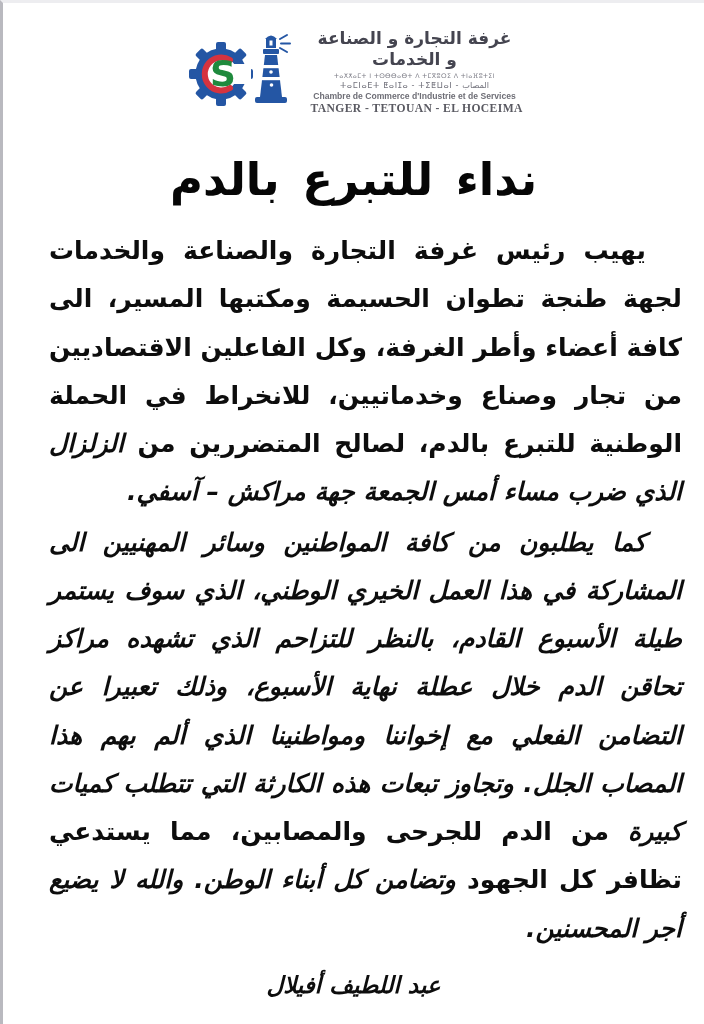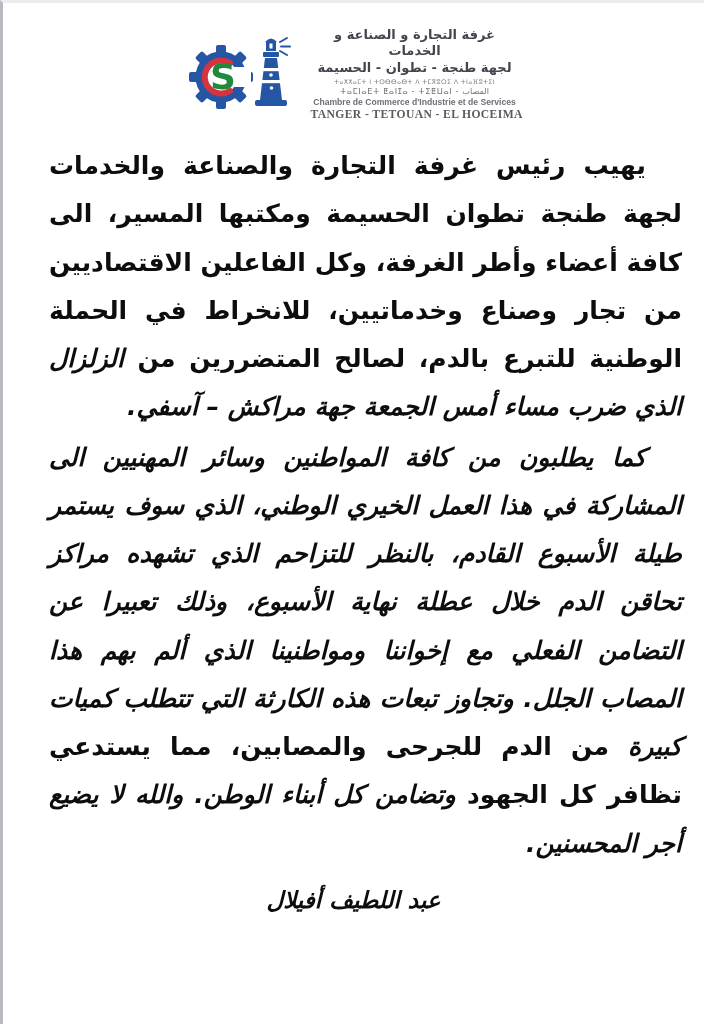--- a/index.html
+++ b/index.html
@@ -25,21 +25,21 @@
     margin-top: 24px;
   }
   .logo-wrap { flex: 0 0 auto; }
   .org-text {
     width: 208px;
     text-align: center;
     line-height: 1.25;
   }
   .org-ar {
     font-weight: bold;
-    font-size: 13px;
+    font-size: 17px;
     color: #454550;
     direction: rtl;
   }
   .org-tif1 {
     font-size: 6.3px;
     color: #80808a;
     letter-spacing: 0.4px;
     margin-top: 2px;
     white-space: nowrap;
   }
@@ -149,28 +149,28 @@
           <g stroke="#2456a4" stroke-width="2" stroke-linecap="round">
             <line x1="91" y1="12" x2="98" y2="8"></line>
             <line x1="92" y1="16.5" x2="101" y2="16.5"></line>
             <line x1="91" y1="21" x2="98" y2="25"></line>
           </g>
         </g>
       </svg>
     </div>
     <div class="org-text">
       <div class="org-ar">غرفة التجارة و الصناعة و الخدمات</div>
-      <div class="org-ar">لجهة طنجة - تطوان - الحسيمة</div>
       <div class="org-tif1">ⵜⴰⵅⵅⴰⵎⵜ ⵏ ⵜⵙⴱⴱⴰⴱⵜ ⴷ ⵜⵎⴳⵓⵔⵉ ⴷ ⵜⵏⴰⴼⵓⵜⵉⵏ</div>
       <div class="org-tif2">ⵜⴰⵎⵏⴰⴹⵜ ⵟⴰⵏⵊⴰ - ⵜⵉⵟⵡⴰⵏ - المصاب</div>
       <div class="org-fr1">Chambre de Commerce d'Industrie et de Services</div>
       <div class="org-fr2">TANGER - TETOUAN - EL HOCEIMA</div>
     </div>
   </div>
 
+  <div class="doc-title">نداء للتبرع بالدم</div>
 
   <div class="doc-body">
     <p><span>يهيب رئيس غرفة التجارة والصناعة والخدمات لجهة طنجة تطوان الحسيمة ومكتبها المسير، الى كافة أعضاء وأطر الغرفة، وكل الفاعلين الاقتصاديين من تجار وصناع وخدماتيين، للانخراط في الحملة الوطنية للتبرع بالدم، لصالح المتضررين من </span><span class="it">الزلزال الذي ضرب مساء أمس الجمعة جهة مراكش – آسفي.</span></p>
     <p><span class="it">كما يطلبون من كافة المواطنين وسائر المهنيين الى المشاركة في هذا العمل الخيري الوطني، الذي سوف يستمر طيلة الأسبوع القادم، بالنظر للتزاحم الذي تشهده مراكز تحاقن الدم خلال عطلة نهاية الأسبوع، وذلك تعبيرا عن التضامن الفعلي مع إخواننا ومواطنينا الذي ألم بهم هذا المصاب الجلل. وتجاوز تبعات هذه الكارثة التي تتطلب كميات كبيرة </span><span>من الدم للجرحى والمصابين، مما يستدعي تظافر كل الجهود </span><span class="it">وتضامن كل أبناء الوطن. والله لا يضيع أجر المحسنين.</span></p>
   </div>
 
   <div class="signature">
     <div class="sig-line">عبد اللطيف أفيلال</div>
 
   </div>

